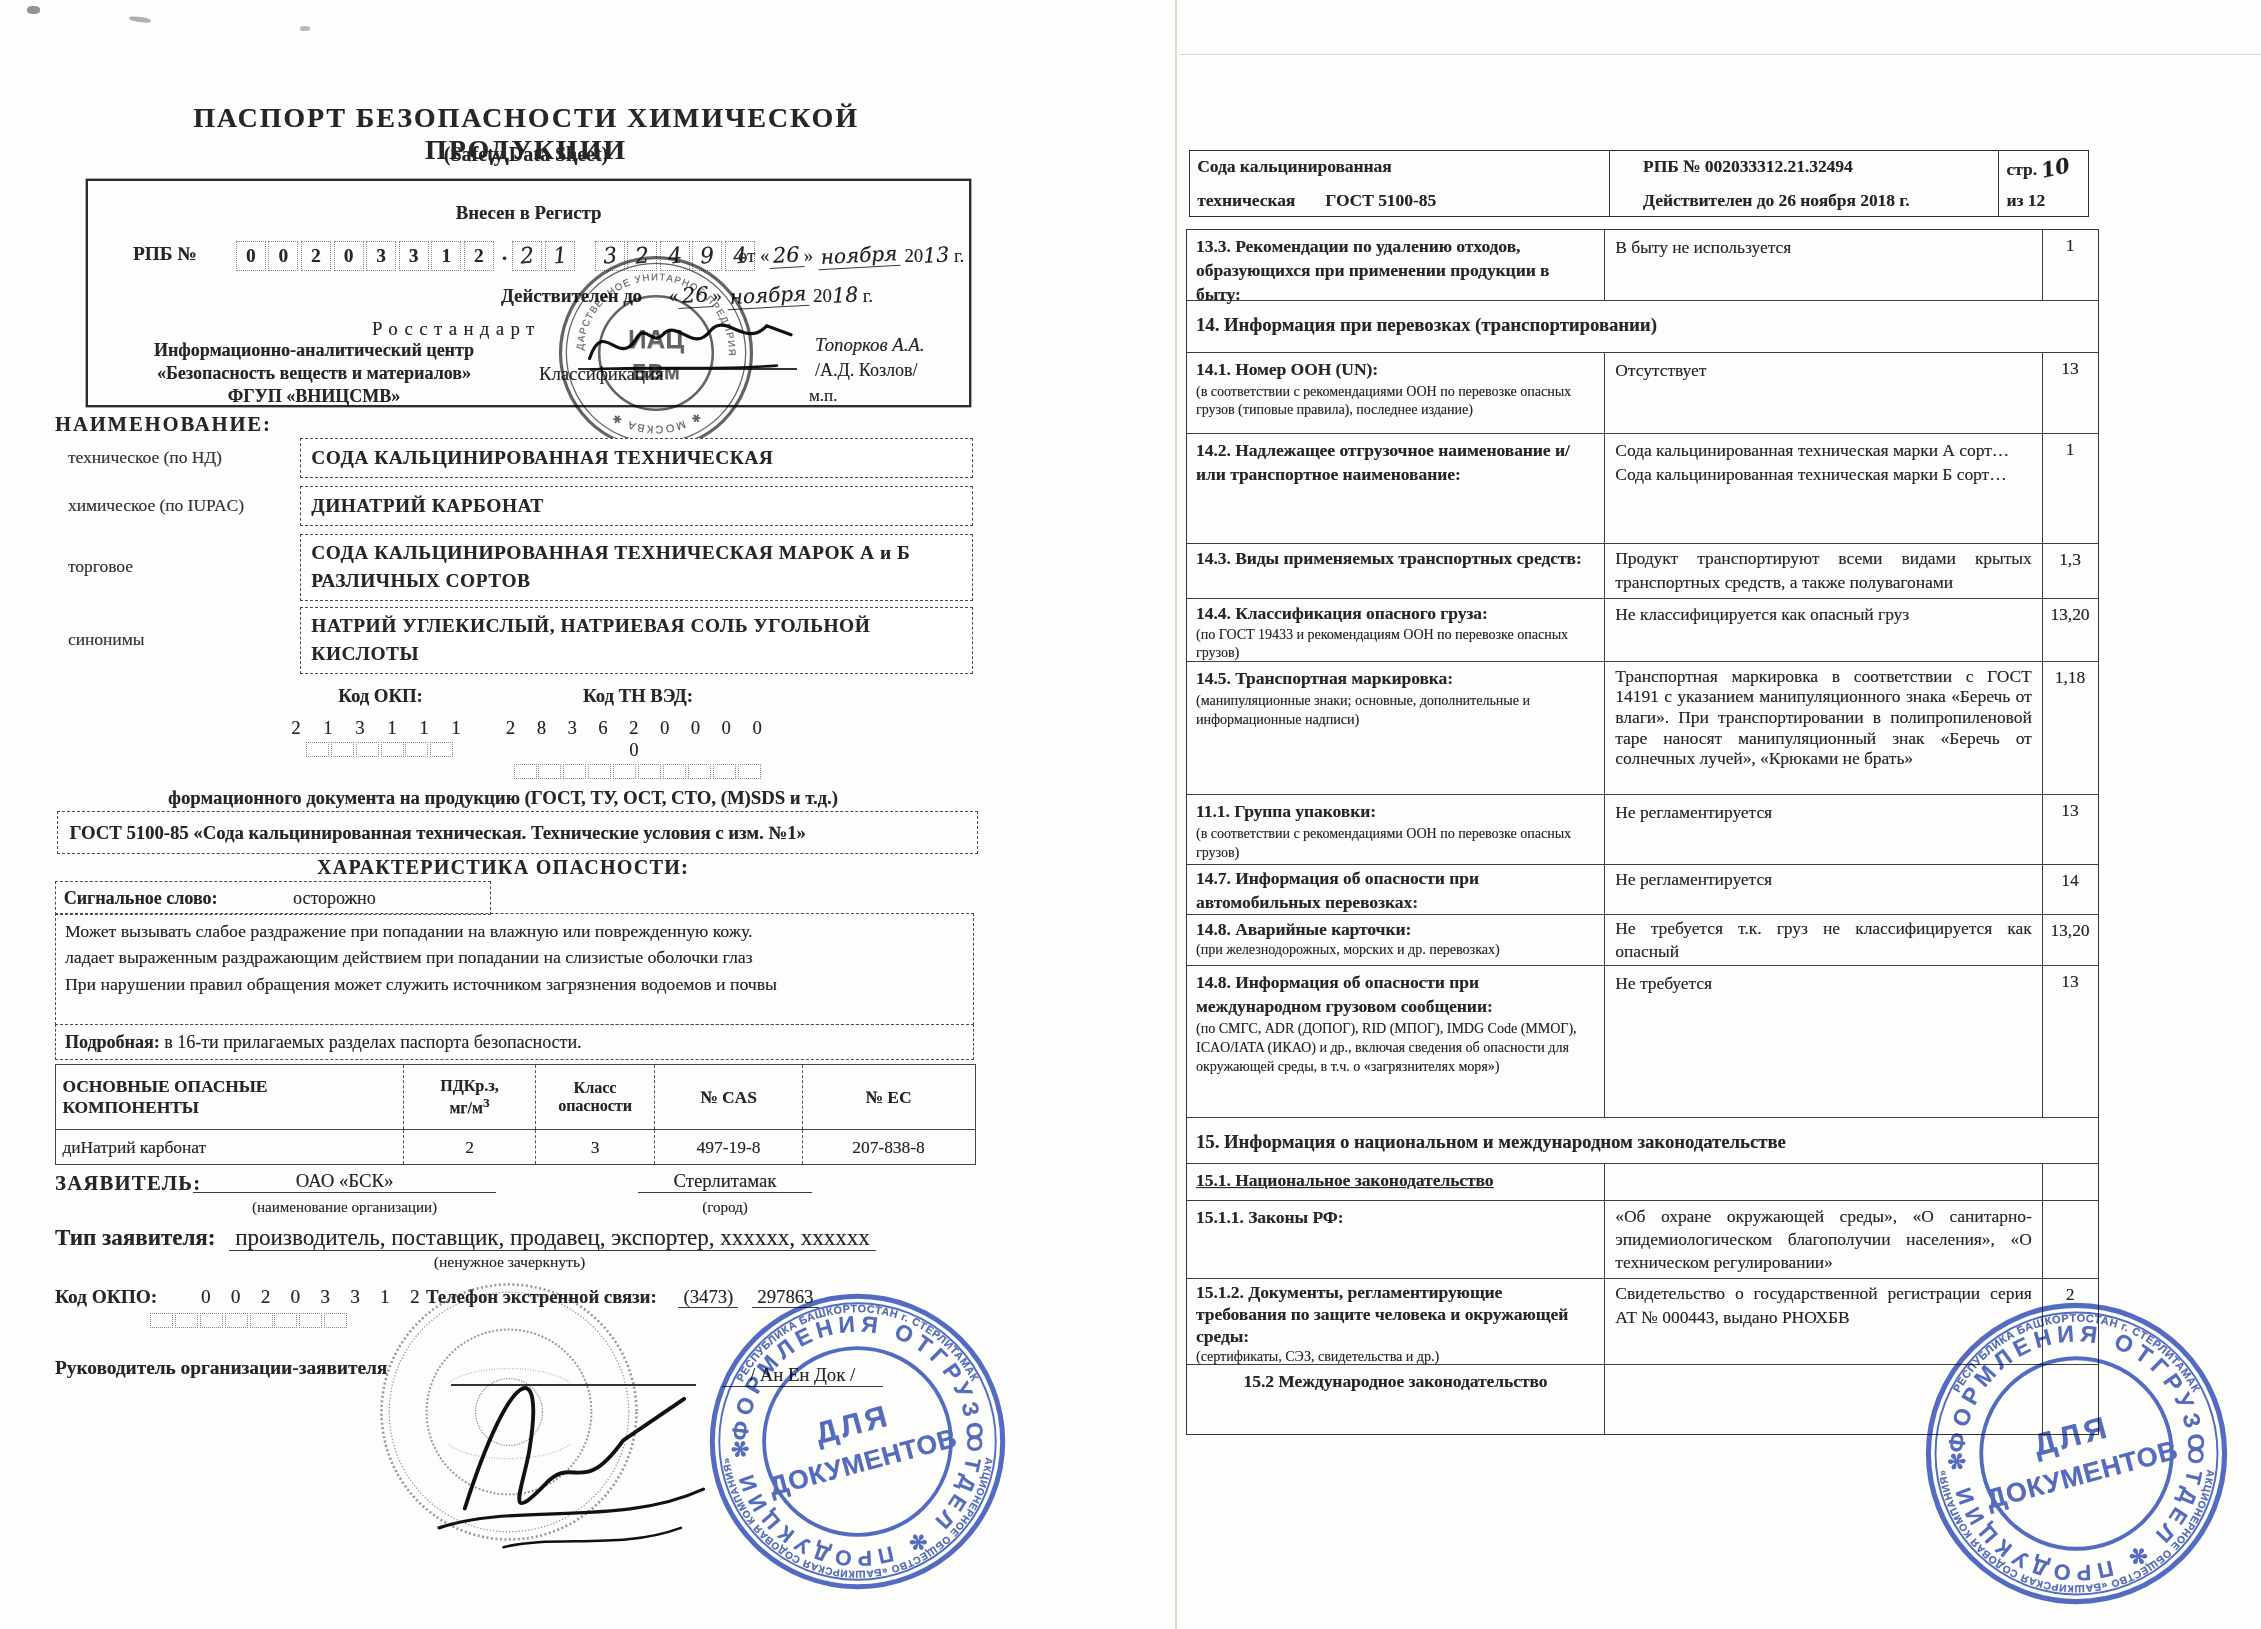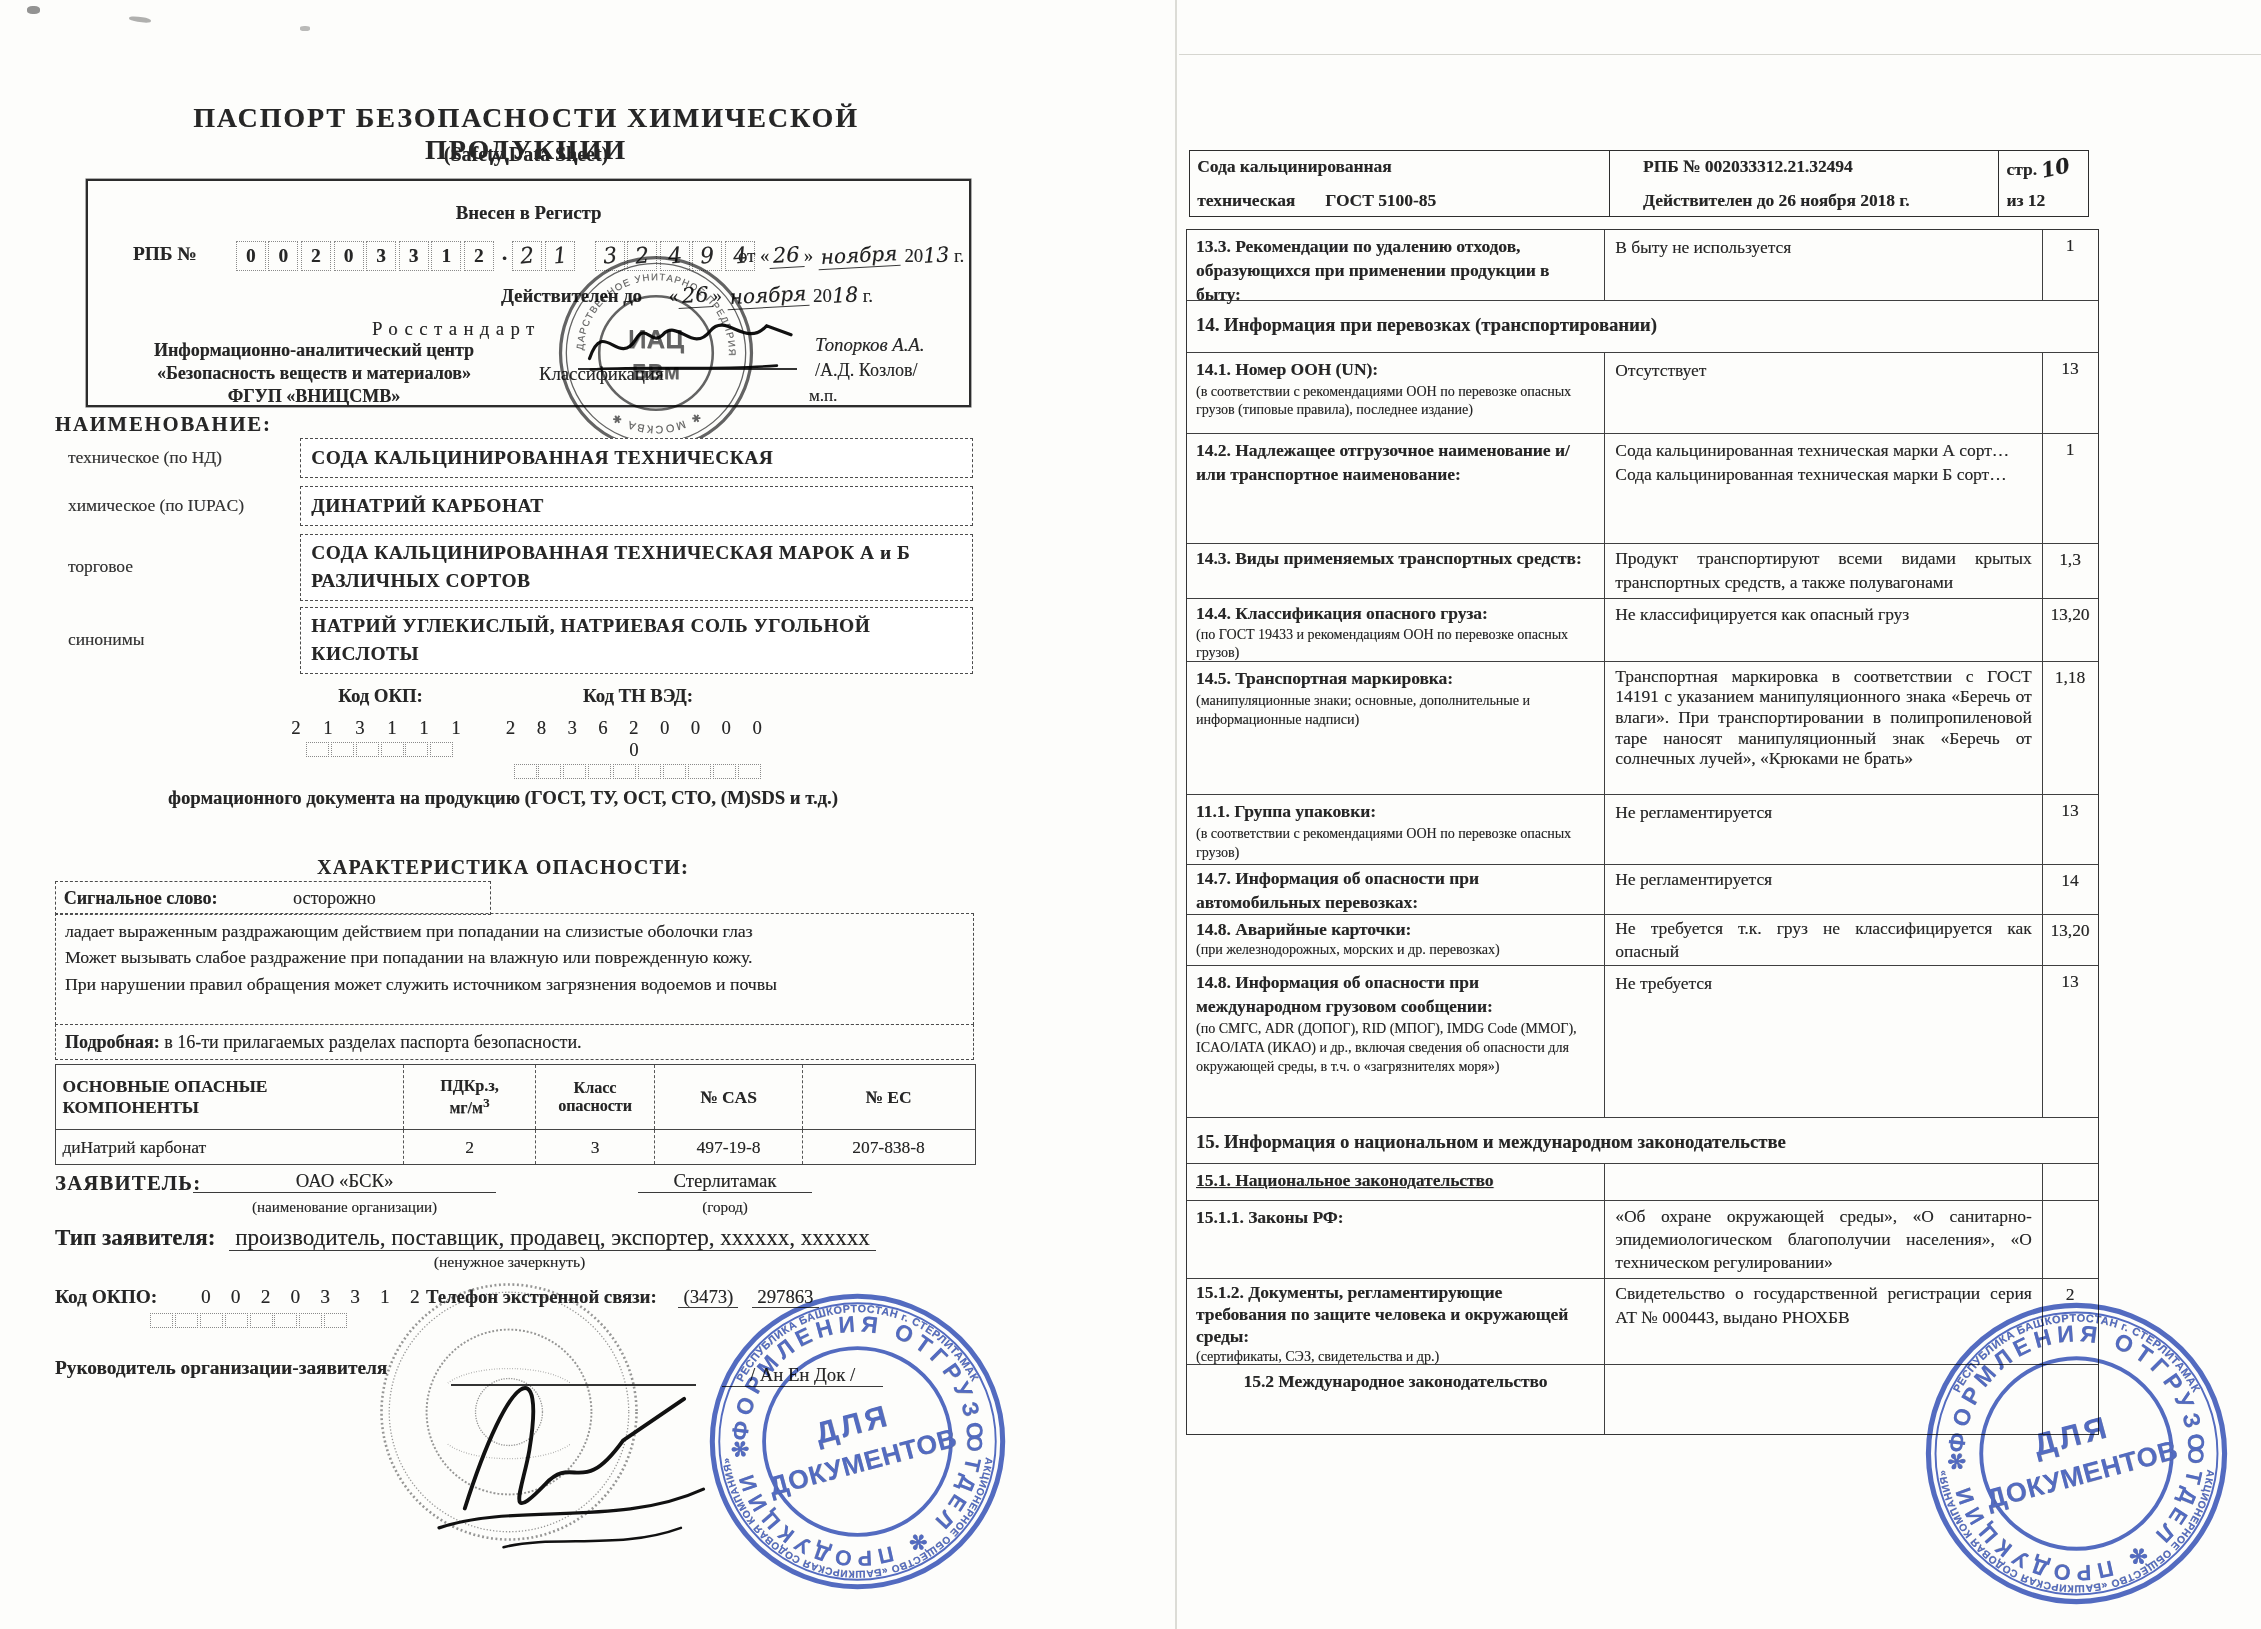--- a/index.html
+++ b/index.html
@@ -167,29 +167,30 @@
       <div style="font-size:18.7px;margin-top:10.3px;letter-spacing:9px;">2 1 3 1 1 1</div>
       <div style="margin-top:2.6px;"><span class="mcell"></span><span class="mcell"></span><span class="mcell"></span><span class="mcell"></span><span class="mcell"></span><span class="mcell"></span></div>
     </div>
     <div class="abs ctr" style="left:496px;top:685px;width:284px;">
       <div class="b" style="font-size:18.7px;">Код ТН ВЭД:</div>
       <div style="font-size:18.7px;margin-top:10.3px;letter-spacing:8.4px;">2 8 3 6 2 0 0 0 0 0</div>
       <div style="margin-top:2.6px;"><span class="mcell"></span><span class="mcell"></span><span class="mcell"></span><span class="mcell"></span><span class="mcell"></span><span class="mcell"></span><span class="mcell"></span><span class="mcell"></span><span class="mcell"></span><span class="mcell"></span></div>
     </div>
 
     <div class="abs b ctr nw" style="left:39px;top:787px;width:928px;font-size:18.7px;">формационного документа на продукцию (ГОСТ, ТУ, ОСТ, СТО, (М)SDS и т.д.)</div>
+    <div class="abs dash nw" style="left:57px;top:811px;width:896px;height:31px;padding:5.2px 11.6px;font-weight:bold;font-size:18.7px;line-height:31px;"><span>ГОСТ 5100-85 «Сода кальцинированная техническая. Технические условия с изм. №1»</span></div>
 
     <div class="abs b ctr" style="left:39px;top:856px;width:928px;font-size:20px;letter-spacing:1.3px;">ХАРАКТЕРИСТИКА ОПАСНОСТИ:</div>
     <div class="abs dash nw" style="left:55px;top:881px;width:419px;height:26px;padding:3.2px 7.7px;font-size:18px;line-height:26px;">
       <span class="b">Сигнальное слово:</span>
       <span style="margin-left:71px;">осторожно</span>
     </div>
     <div class="abs dash" style="left:55px;top:913px;width:899px;height:102px;padding:3.9px 9px;font-size:17.7px;line-height:26.4px;">
+      <div class="nw">Может вызывать слабое раздражение при попадании на влажную или поврежденную кожу.</div>
       <div class="nw">ладает выраженным раздражающим действием при попадании на слизистые оболочки глаз</div>
-      <div class="nw">Может вызывать слабое раздражение при попадании на влажную или поврежденную кожу.</div>
       <div class="nw">При нарушении правил обращения может служить источником загрязнения водоемов и почвы</div>
     </div>
     <div class="abs dash nw" style="left:55px;top:1024px;width:899px;height:26px;padding:3.9px 9px;font-size:18px;line-height:26px;">
       <span class="b">Подробная:</span>
       <span>в 16-ти прилагаемых разделах паспорта безопасности.</span>
     </div>
 
     <div class="ctab">
       <div class="ctr-row hrow">
         <div class="c w1">

